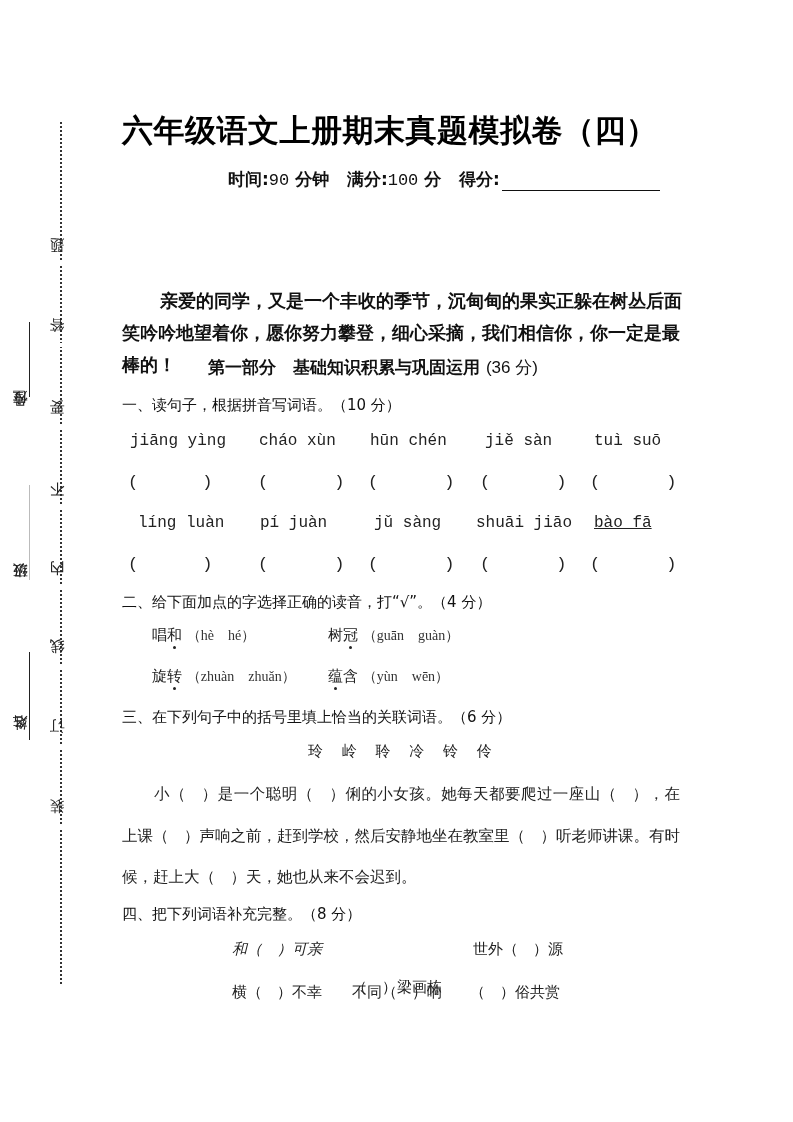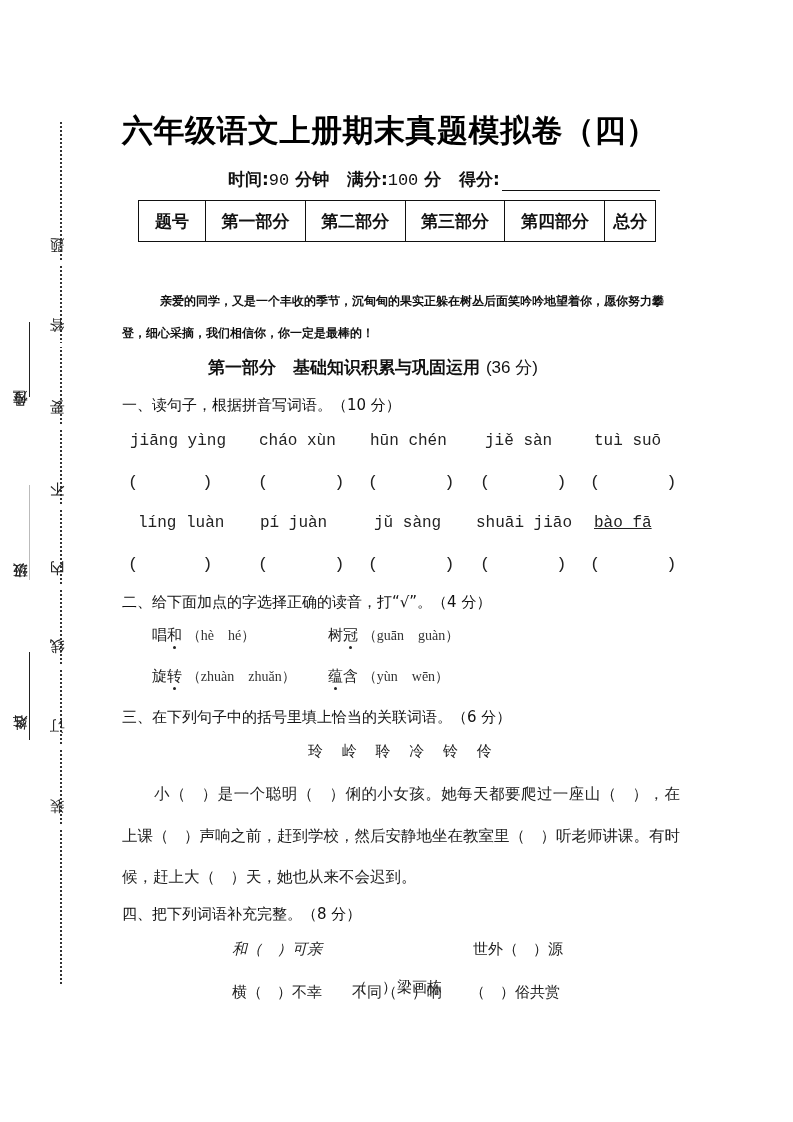--- a/index.html
+++ b/index.html
@@ -9,21 +9,21 @@
   .sideline { position: absolute; left: 29px; width: 1px; background: #222; }
   .sideline.grey { background: #bbb; }
   .marginchar { position: absolute; left: 50px; font-size: 15px; color: #222; background: #fff; line-height: 1; padding: 2px 0; writing-mode: vertical-rl; transform: rotate(180deg); }
   .title { position: absolute; left: 122px; top: 110px; font-size: 31px; font-weight: bold; letter-spacing: 0.5px; color: #000; font-family: "DejaVu Sans", sans-serif; }
   .meta { position: absolute; left: 228px; top: 168px; font-size: 17px; font-weight: bold; color: #111; white-space: nowrap; }
   .meta .num { font-family: Liberation Mono, monospace; font-weight: normal; }
   .meta .blank { display: inline-block; width: 158px; border-bottom: 1px solid #111; vertical-align: bottom; margin-left: 2px; }
   table.score { position: absolute; left: 138px; top: 200px; border-collapse: collapse; width: 518px; }
   table.score td { border: 1.5px solid #111; height: 40px; font-size: 17px; font-weight: bold; text-align: center; padding: 0; }
   table.score td.lab { width: 66px; }
-  .intro { position: absolute; left: 122px; width: 560px; font-size: 12px; font-weight: bold; font-family: Liberation Serif, serif; line-height: 32px; }
+  .intro { position: absolute; left: 122px; width: 560px; font-size: 18px; font-weight: bold; font-family: Liberation Serif, serif; line-height: 32px; }
   .part-h { position: absolute; left: 208px; top: 356px; font-size: 17px; font-weight: bold; white-space: nowrap; }
   .part-h .num { font-family: "Liberation Sans", sans-serif; font-weight: normal; }
   .qh { position: absolute; left: 122px; font-size: 15px; font-weight: normal; white-space: nowrap; }
   .py { position: absolute; font-family: "Liberation Mono", monospace; font-size: 16px; color: #222; white-space: nowrap; }
   .paren { position: absolute; font-family: "Liberation Mono", monospace; font-size: 17px; color: #222; }
   .item2 { position: absolute; font-size: 15px; color: #222; white-space: nowrap; }
   .item2 .pyo { font-family: "Liberation Serif", serif; font-size: 14px; color: #333; }
   .dot { position: relative; }
   .dot::after { content: ""; position: absolute; left: 50%; bottom: -5px; width: 3px; height: 3px; margin-left: -1.5px; background: #222; border-radius: 50%; }
   .chars { position: absolute; left: 308px; top: 742px; font-size: 15px; color: #222; word-spacing: 14px; letter-spacing: 0; white-space: nowrap; }
@@ -57,28 +57,20 @@
 <div class="meta">
   <span>时间:</span><span class="num">90</span>
   <span>分钟</span>&nbsp;&nbsp;
   <span>满分:</span><span class="num">100</span>
   <span>分</span>&nbsp;&nbsp;
   <span>得分:</span><span class="blank">&nbsp;</span>
 </div>
 
 <table class="score">
   <tbody>
-      <tr>
-    <td class="lab">题号</td>
-    <td>第一部分</td>
-    <td>第二部分</td>
-    <td>第三部分</td>
-    <td>第四部分</td>
-    <td>总分</td>
-  </tr>
 </tbody>
   </table>
 
 <div class="intro" style="top:285px;text-indent:38px;">亲爱的同学，又是一个丰收的季节，沉甸甸的果实正躲在树丛后面笑吟吟地望着你，愿你努力攀登，细心采摘，我们相信你，你一定是最棒的！</div>
 
 <div class="part-h">
   <span>第一部分　基础知识积累与巩固运用</span>
   <span class="num">(36 分)</span>
 </div>
 

